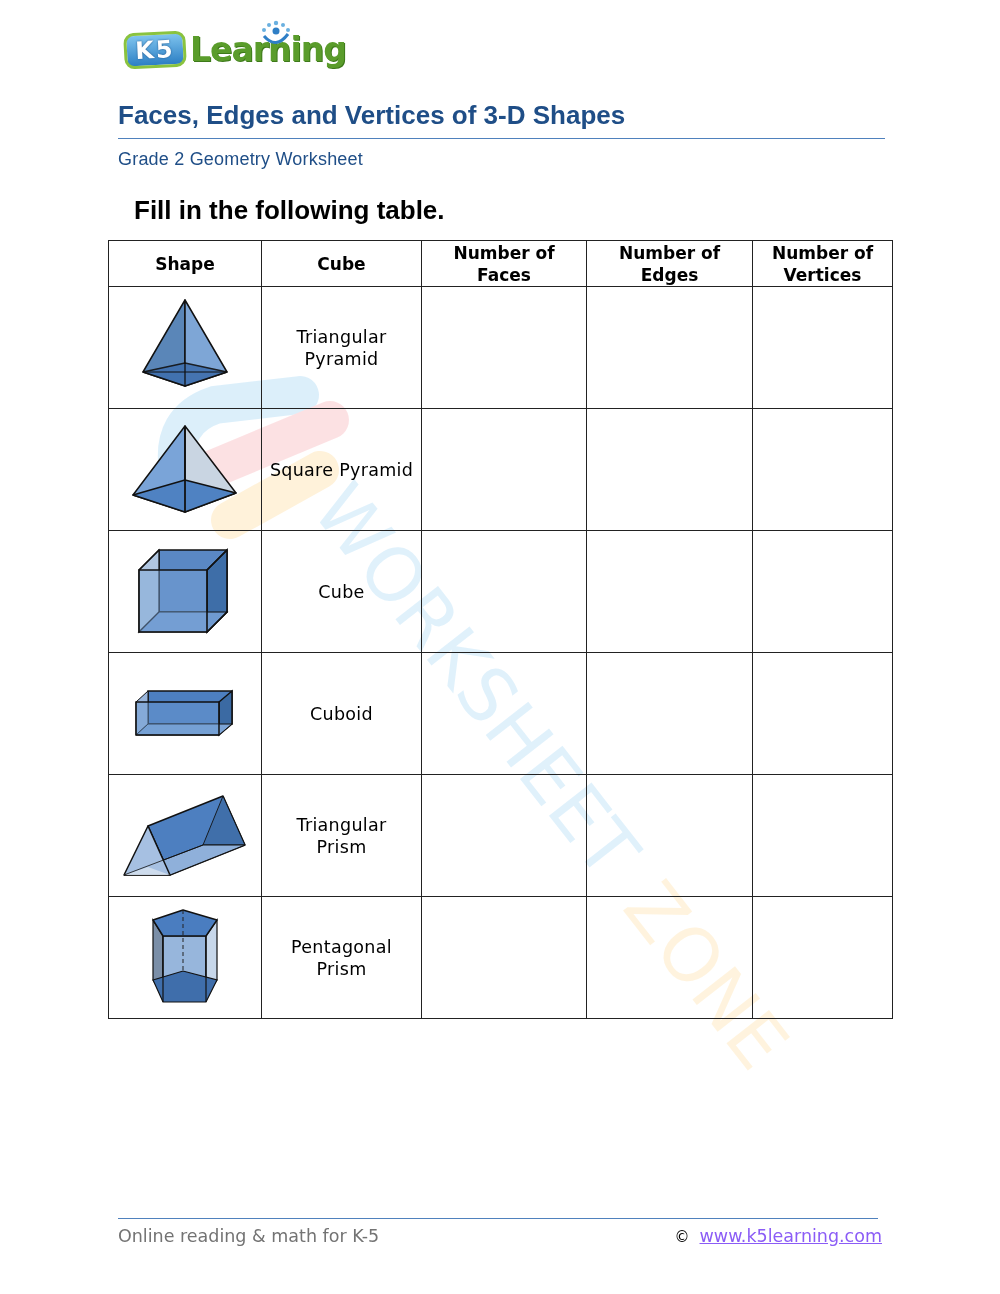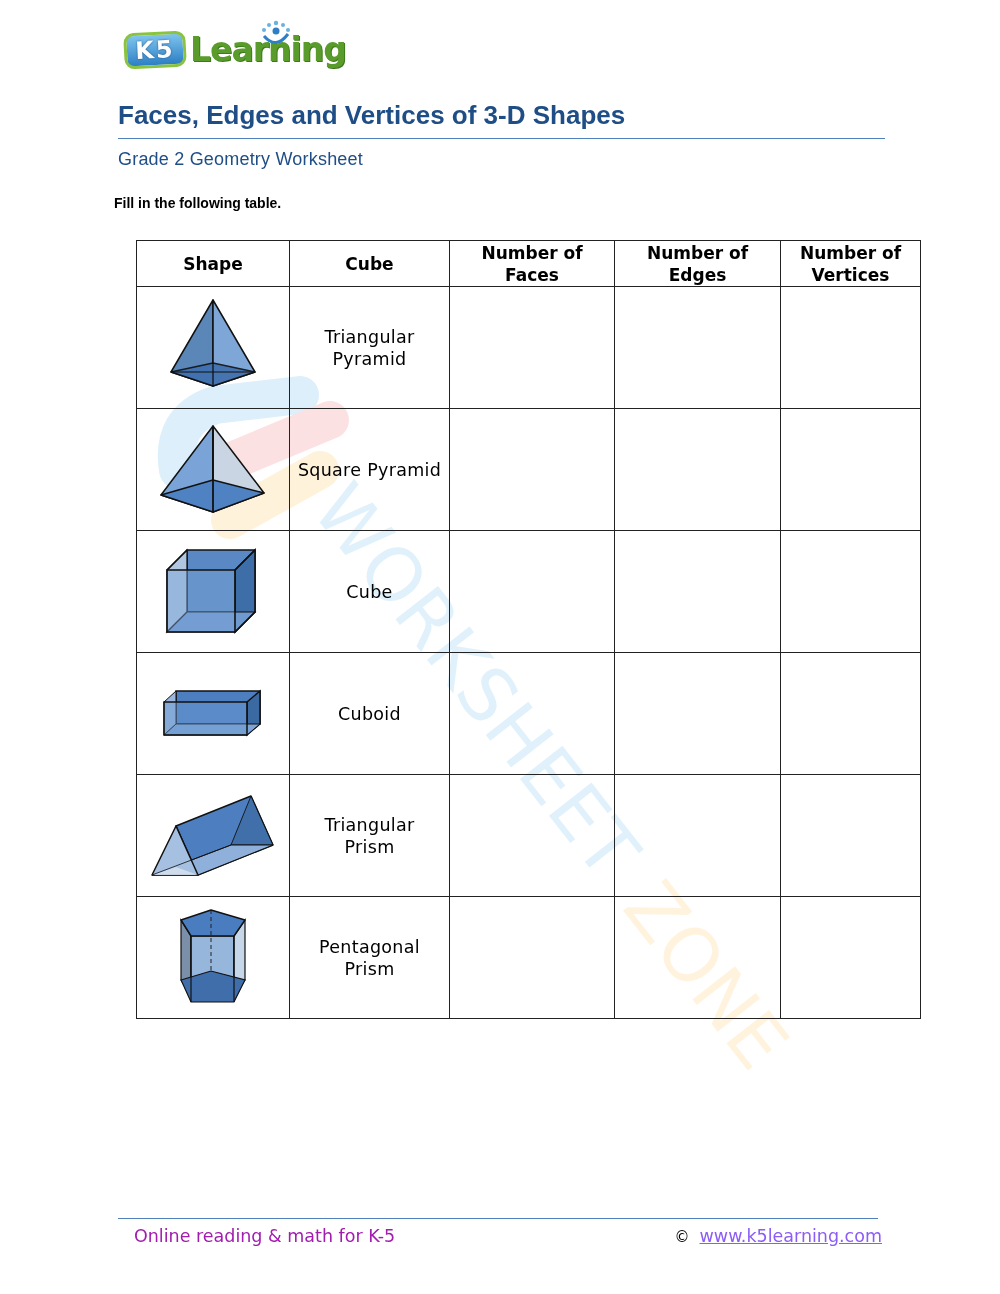--- a/index.html
+++ b/index.html
@@ -6,34 +6,34 @@
     body { width: 1000px; height: 1294px; position: relative; overflow: hidden; font-family: "DejaVu Sans", sans-serif; color: #000; }
 
     .logo { position: absolute; left: 120px; top: 18px; width: 215px; height: 58px; }
     .logo-k5 { position: absolute; left: 4px; top: 14px; width: 62px; height: 36px; border-radius: 10px; background: linear-gradient(#7fc4ee, #2c7fc4); border: 3px solid #8ac33f; box-sizing: border-box; transform: rotate(-3deg); color: #fff; font-family: "DejaVu Sans", sans-serif; font-weight: bold; font-size: 24px; line-height: 30px; text-align: center; letter-spacing: 2px; text-shadow: 0 0 2px #1a4f86; }
     .logo-text { position: absolute; left: 70px; top: 12px; font-family: "DejaVu Sans", sans-serif; font-weight: bold; font-size: 33px; color: #5a9c2b; letter-spacing: -1px; text-shadow: 1px 1px 0 #3d7a1a; }
     .logo-figure { position: absolute; left: 136px; top: 2px; width: 40px; height: 30px; }
 
     .title { position: absolute; left: 118px; top: 100px; font-family: "Liberation Sans", sans-serif; font-weight: bold; font-size: 26px; color: #1f4e87; margin: 0; text-align: center; }
     .title-rule { position: absolute; left: 118px; top: 138px; width: 767px; height: 0; border-top: 1.5px solid #4f81bd; }
     .subtitle { position: absolute; left: 118px; top: 149px; font-family: Liberation Sans, sans-serif; font-size: 18px; color: #1f4e87; letter-spacing: 0.2px; }
-    .instruction { position: absolute; left: 114px; top: 195px; font-family: "Liberation Sans", sans-serif; font-weight: bold; font-size: 14px; color: #000; }
-
-    table.ws { position: absolute; left: 108px; top: 240px; width: 784px; border-collapse: collapse; table-layout: fixed; z-index: 2; margin-left: 28px; }
+    .instruction { position: absolute; left: 134px; top: 195px; font-family: "Liberation Sans", sans-serif; font-weight: bold; font-size: 26px; color: #000; }
+
+    table.ws { position: absolute; left: 108px; top: 240px; width: 784px; border-collapse: collapse; table-layout: fixed; z-index: 2; }
     table.ws th, table.ws td { border: 1.3px solid #222; padding: 0; text-align: center; vertical-align: middle; }
     table.ws th { height: 45px; font-family: "DejaVu Sans", sans-serif; font-weight: bold; font-size: 17px; line-height: 22px; }
     table.ws td { height: 121px; }
     .name-cell { font-family: "DejaVu Sans", sans-serif; font-size: 17.5px; line-height: 22px; letter-spacing: 0.3px; }
     .name-cell span { display: block; }
     .shape-svg { display: block; margin: 0 auto; }
 
     .watermark { position: absolute; left: 0; top: 0; width: 1000px; height: 1294px; z-index: 1; pointer-events: none; }
 
     .footer-rule { position: absolute; left: 118px; top: 1218px; width: 760px; height: 0; border-top: 1.5px solid #4f81bd; }
-    .footer-left { position: absolute; left: 134px; top: 1226px; font-family: "DejaVu Sans", sans-serif; font-size: 17.5px; color: #a21caf; }
+    .footer-left { position: absolute; left: 118px; top: 1226px; font-family: "DejaVu Sans", sans-serif; font-size: 17.5px; color: #737373; }
     .footer-right { position: absolute; right: 118px; top: 1226px; font-family: "DejaVu Sans", sans-serif; font-size: 17.5px; color: #000; }
     .footer-right .copy { margin-right: 10px; font-size: 15px; }
     .footer-right a { color: #8b5cf6; text-decoration: underline; }
   </style>
 </head>
 <body>
 
 <div class="logo">
   <div class="logo-k5">K5</div>
   <div class="logo-text">Learning</div>

